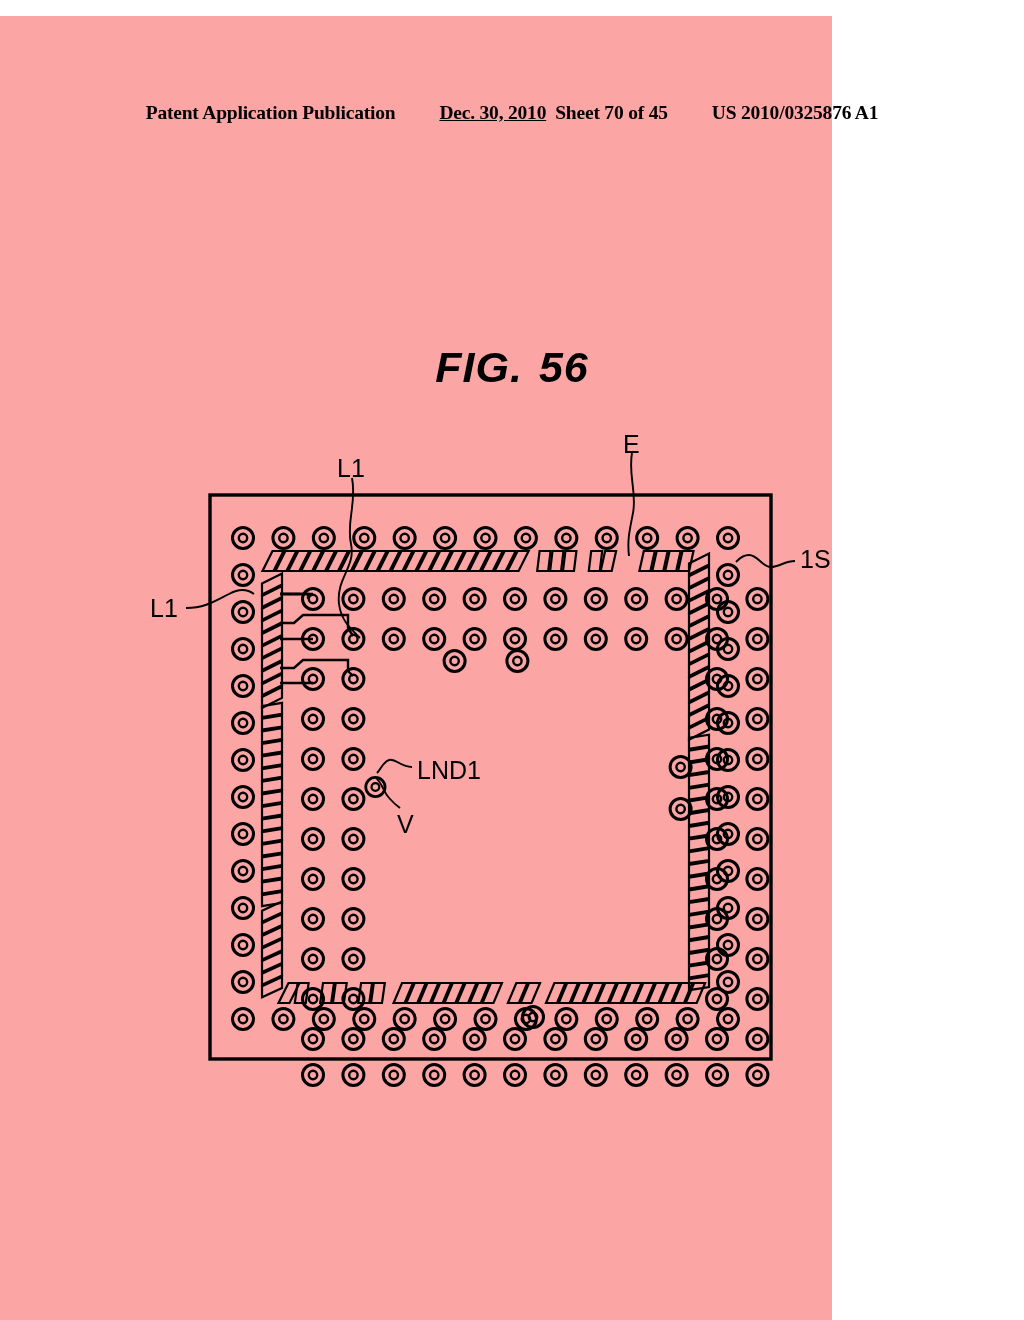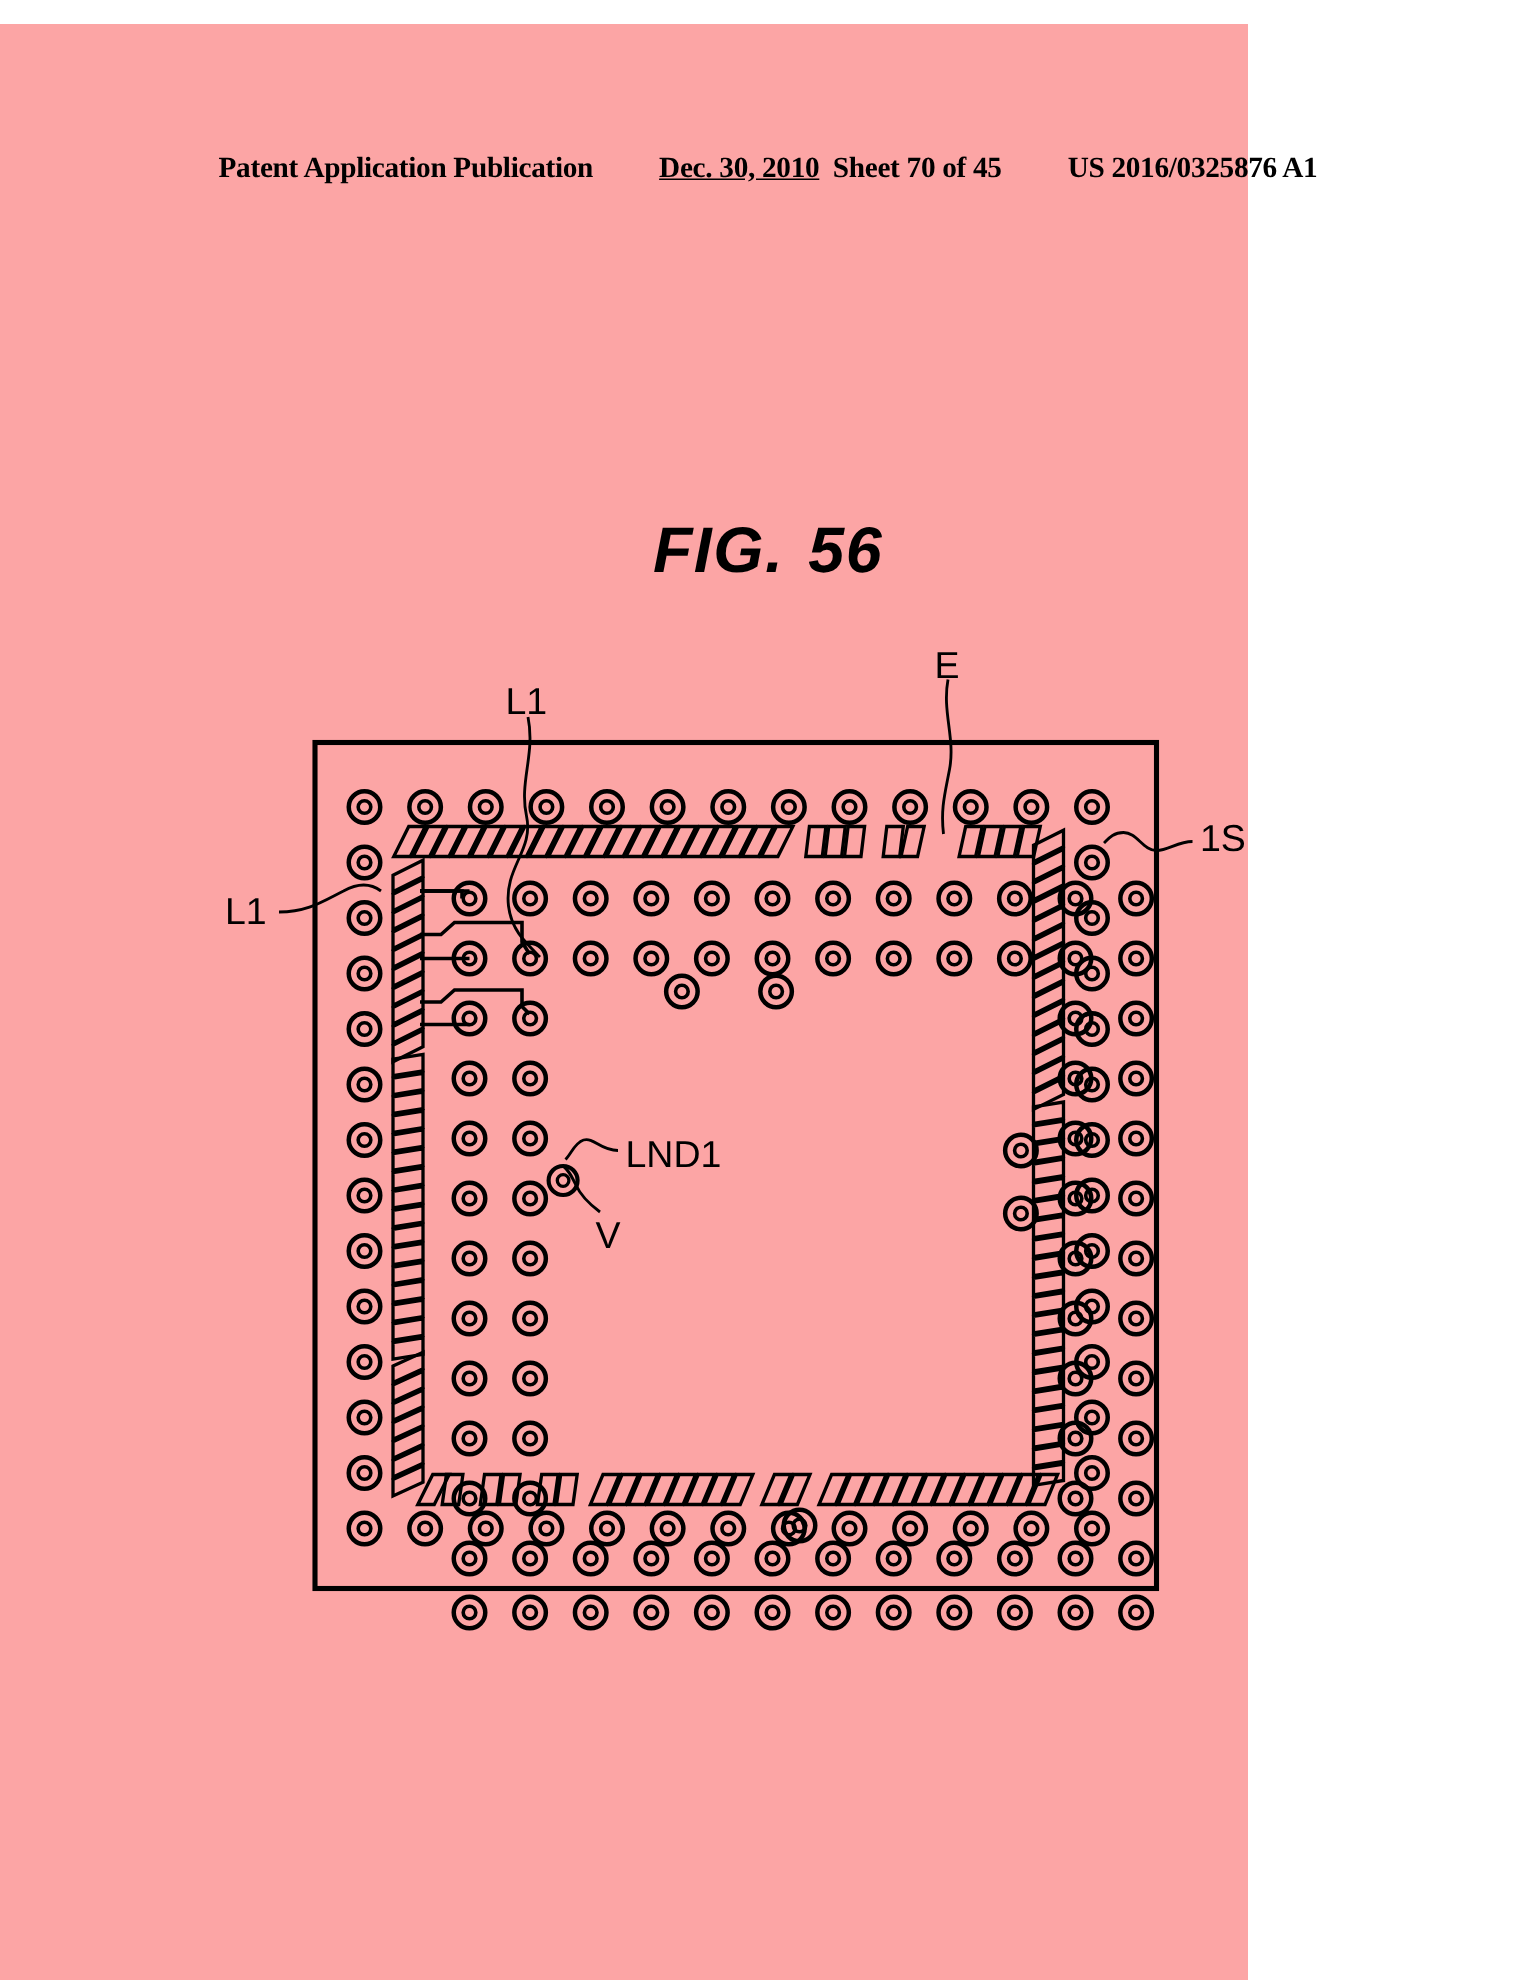--- a/index.html
+++ b/index.html
@@ -66,21 +66,21 @@
 </style>
 </head>
 <body>
 
 <div id="page">
 
   <div class="hdr">
     <span class="h-pub">Patent Application Publication</span>
     <span class="h-date">Dec. 30, 2010</span>
     <span class="h-sheet">Sheet 70 of 45</span>
-    <span class="h-pat">US 2016/0325876 A1</span>
+    <span class="h-pat">US 2010/0325876 A1</span>
   </div>
 
   <div class="figtitle">
     <span>FIG.</span><span class="sp"></span><span>56</span>
   </div>
 
   <svg id="drawing" viewBox="0 0 1024 1320">
     <g id="gen">
         <rect x="210" y="479" width="561" height="564" fill="none" stroke="#000000" stroke-width="3.4"></rect>
         <circle cx="243" cy="522" r="10.5" fill="none" stroke="#000000" stroke-width="3"></circle>

